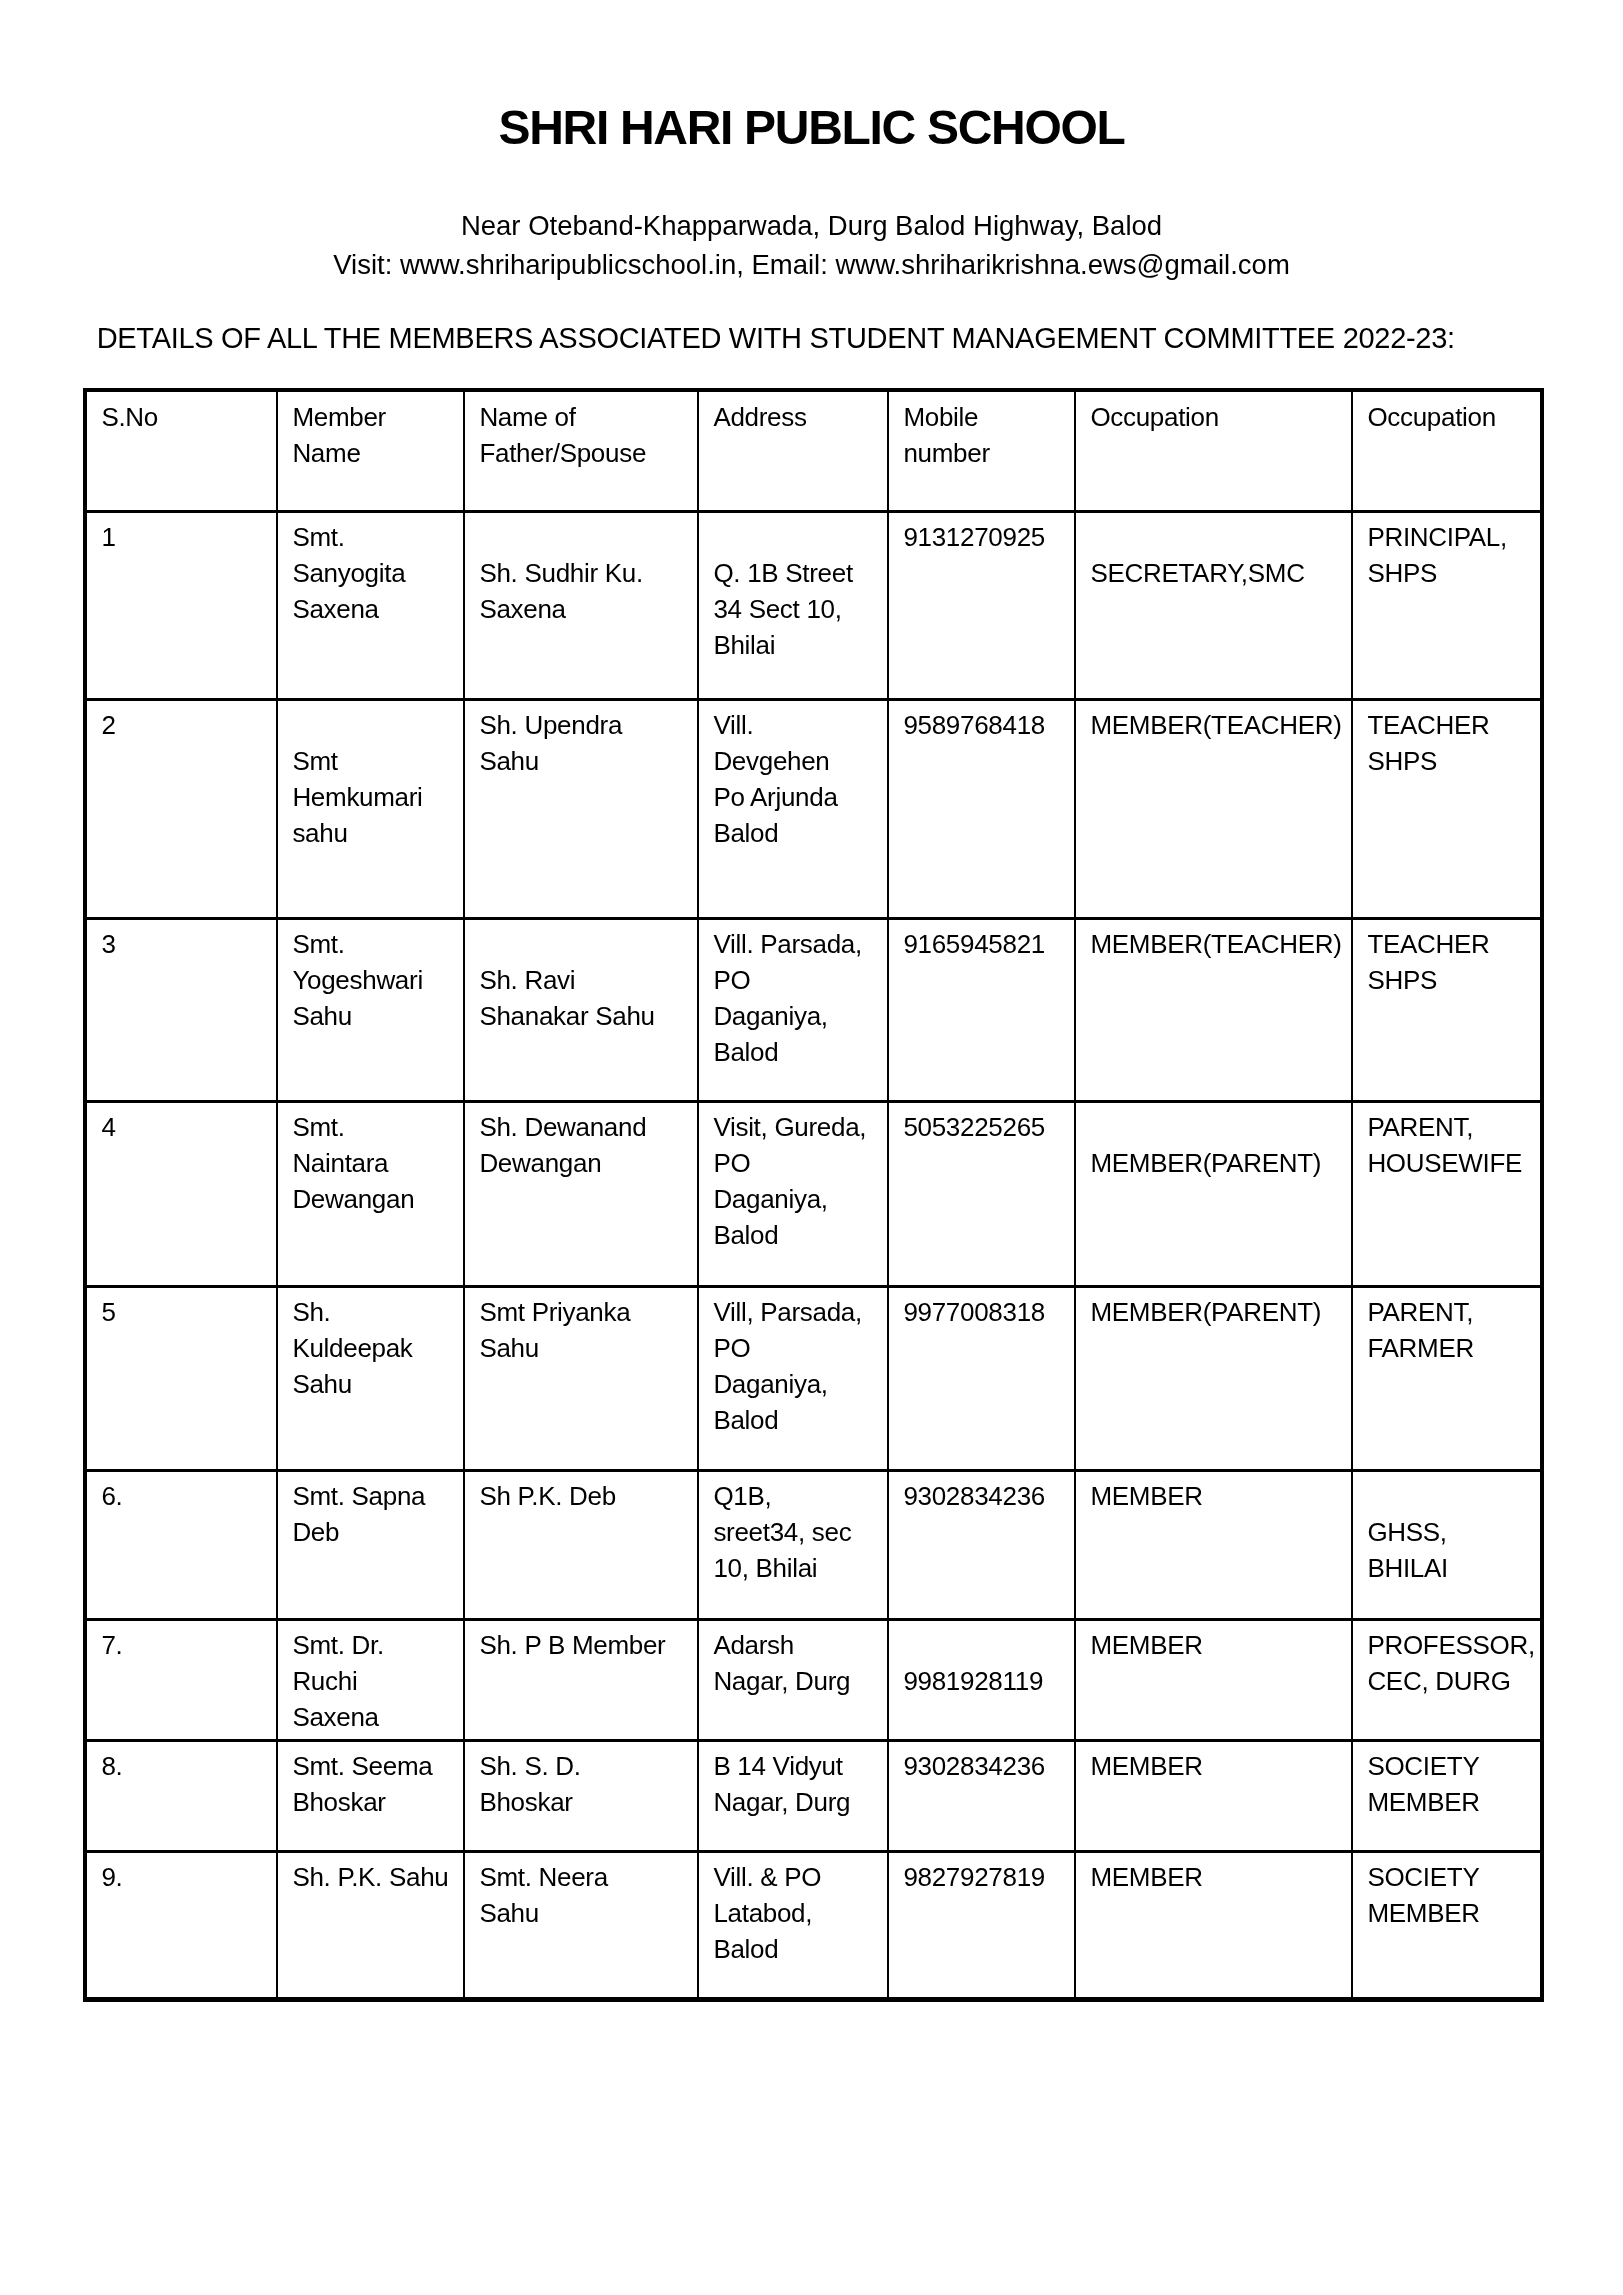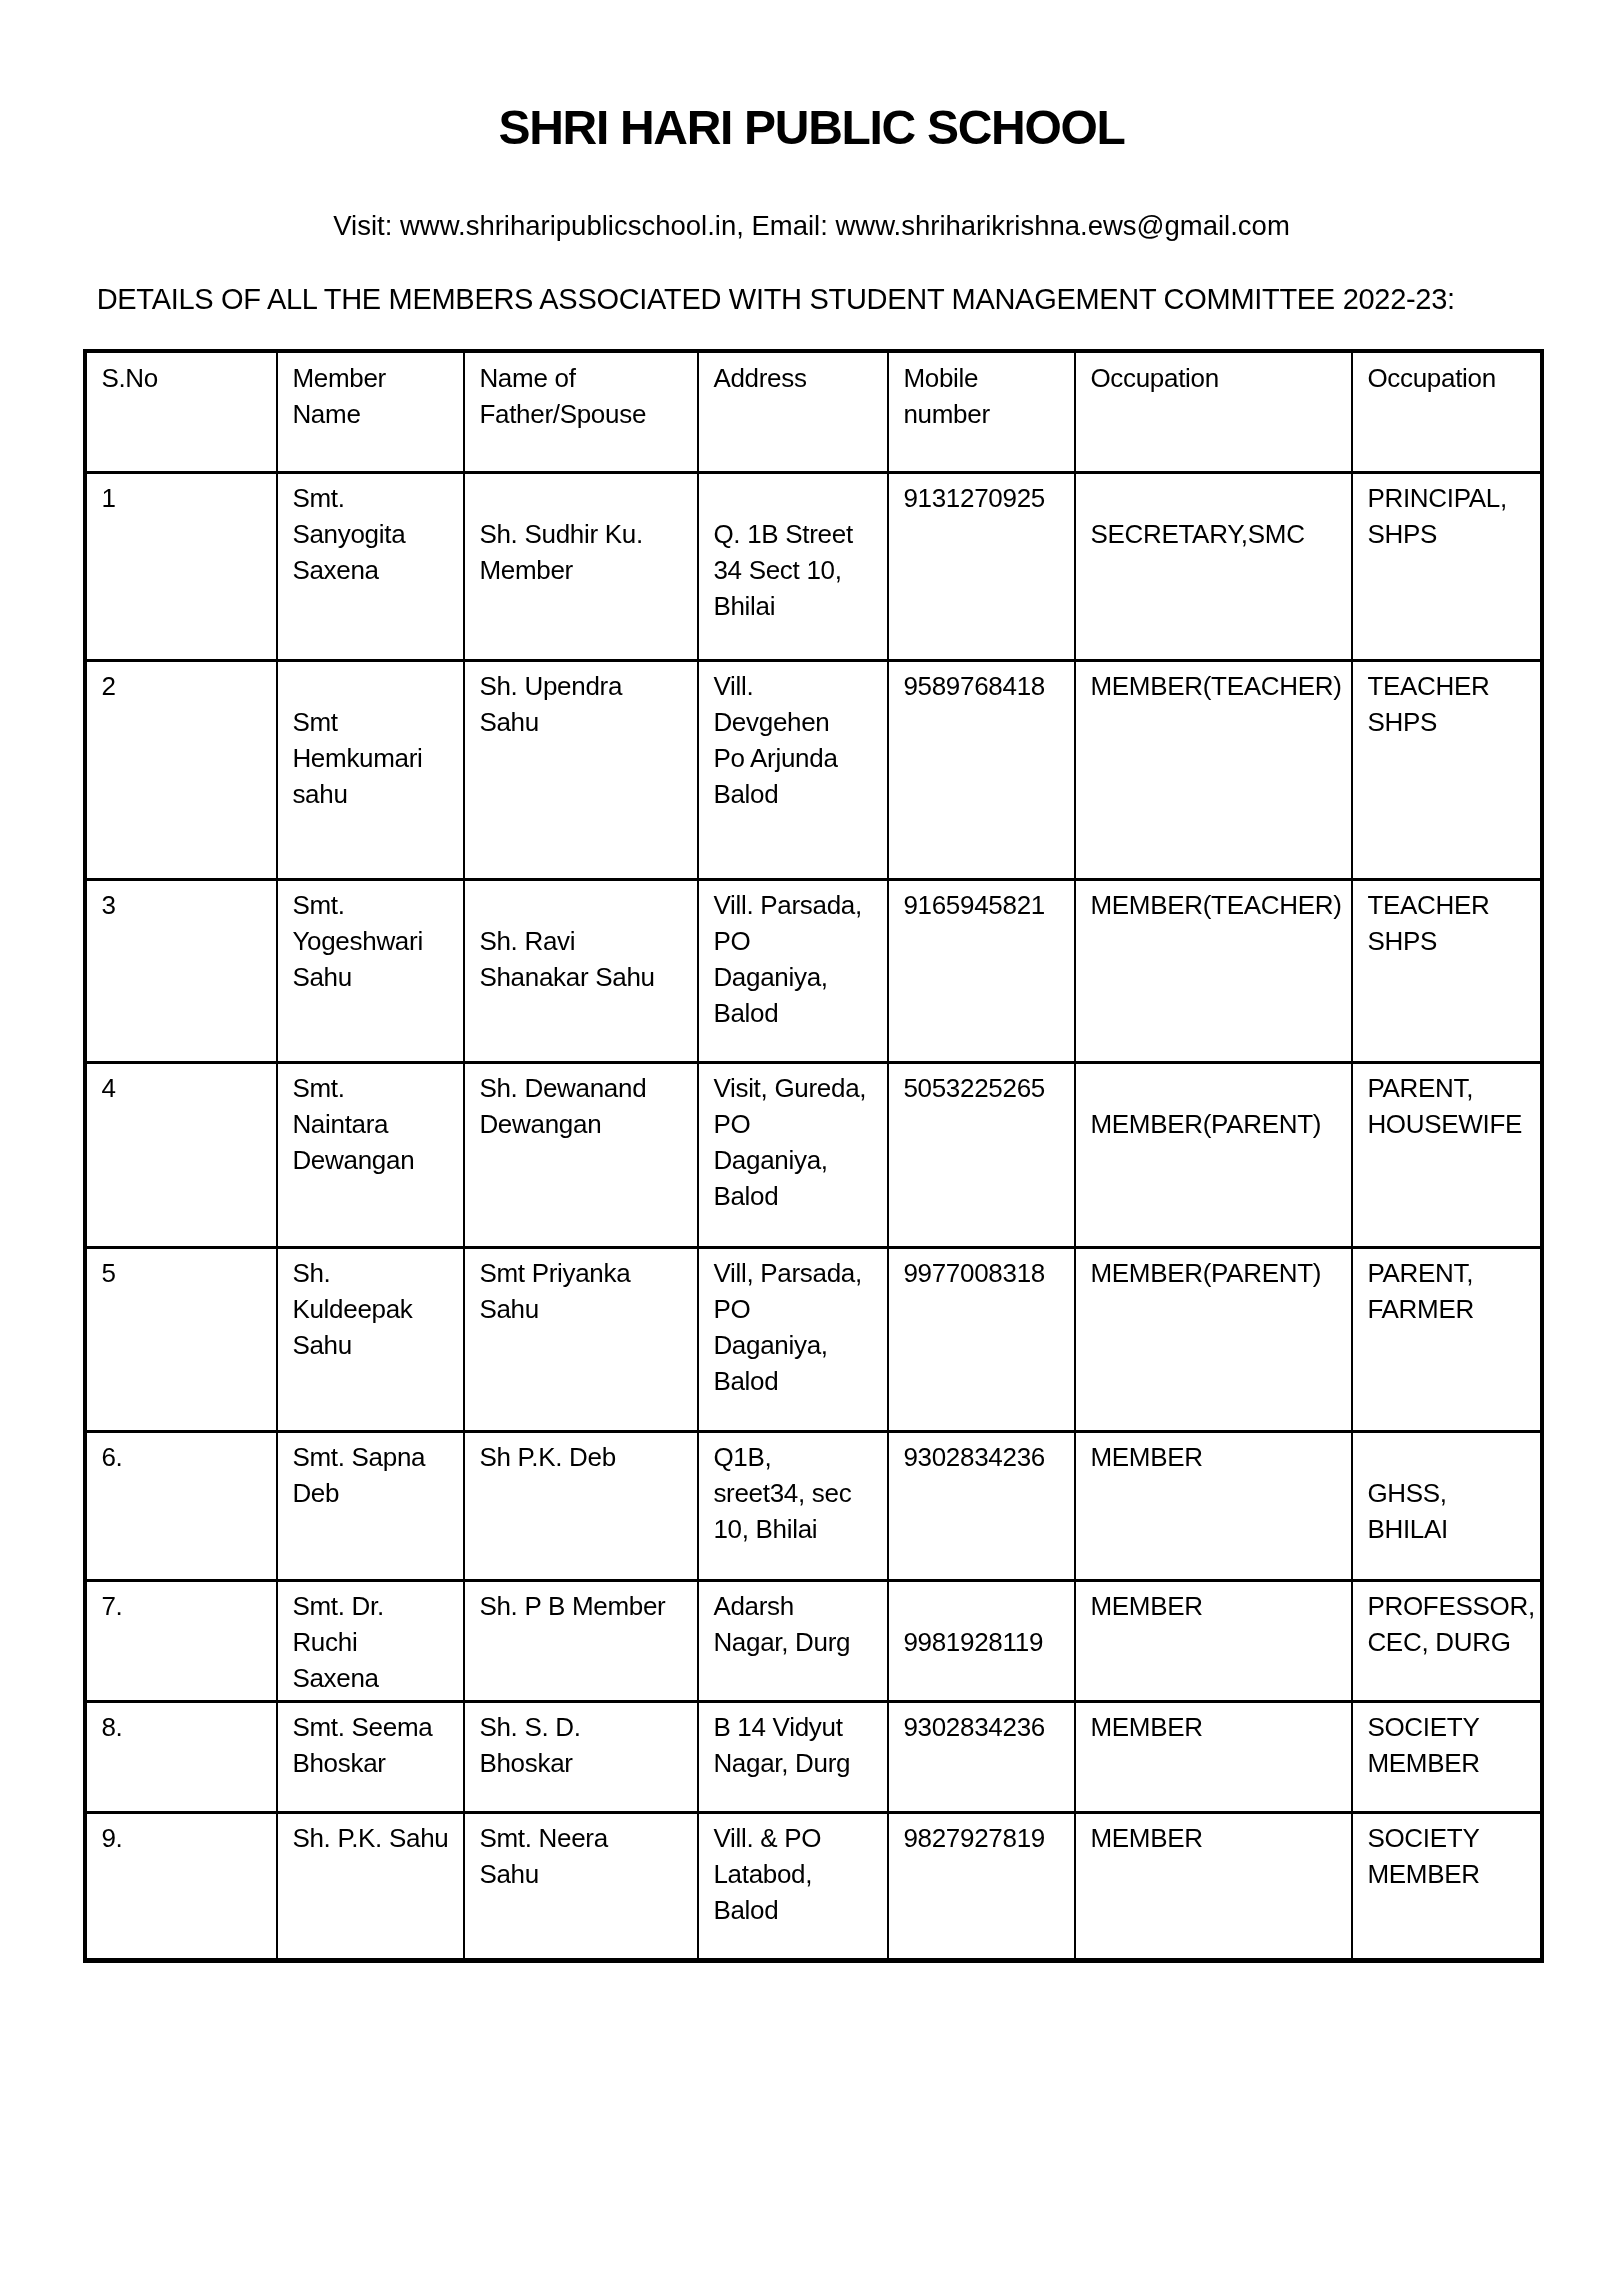--- a/index.html
+++ b/index.html
@@ -85,20 +85,21 @@
   col.c-occ    { width: 190px; }
 </style>
 </head>
 <body>
 
 <div class="page">
 
   <div class="doc-title">SHRI HARI PUBLIC SCHOOL</div>
 
   <div class="addr-block">
+    <div class="addr-line">Near Oteband-Khapparwada, Durg Balod Highway, Balod</div>
     <div class="addr-line">Visit: www.shriharipublicschool.in, Email: www.shriharikrishna.ews@gmail.com</div>
   </div>
 
   <div class="section-heading">DETAILS OF ALL THE MEMBERS ASSOCIATED WITH STUDENT MANAGEMENT COMMITTEE 2022-23:</div>
 
   <table class="members">
     <colgroup>
       <col class="c-sno">
         <col class="c-member">
         <col class="c-father">
@@ -122,21 +123,21 @@
         </tr>
     </thead>
     <tbody>
         <tr>
           <td>1</td>
           <td>Smt.
 Sanyogita
 Saxena</td>
           <td>
 Sh. Sudhir Ku.
-Member</td>
+Saxena</td>
           <td>
 Q. 1B Street
 34 Sect 10,
 Bhilai</td>
           <td>9131270925</td>
           <td>
 SECRETARY,SMC</td>
           <td>PRINCIPAL,
 SHPS</td>
         </tr>

